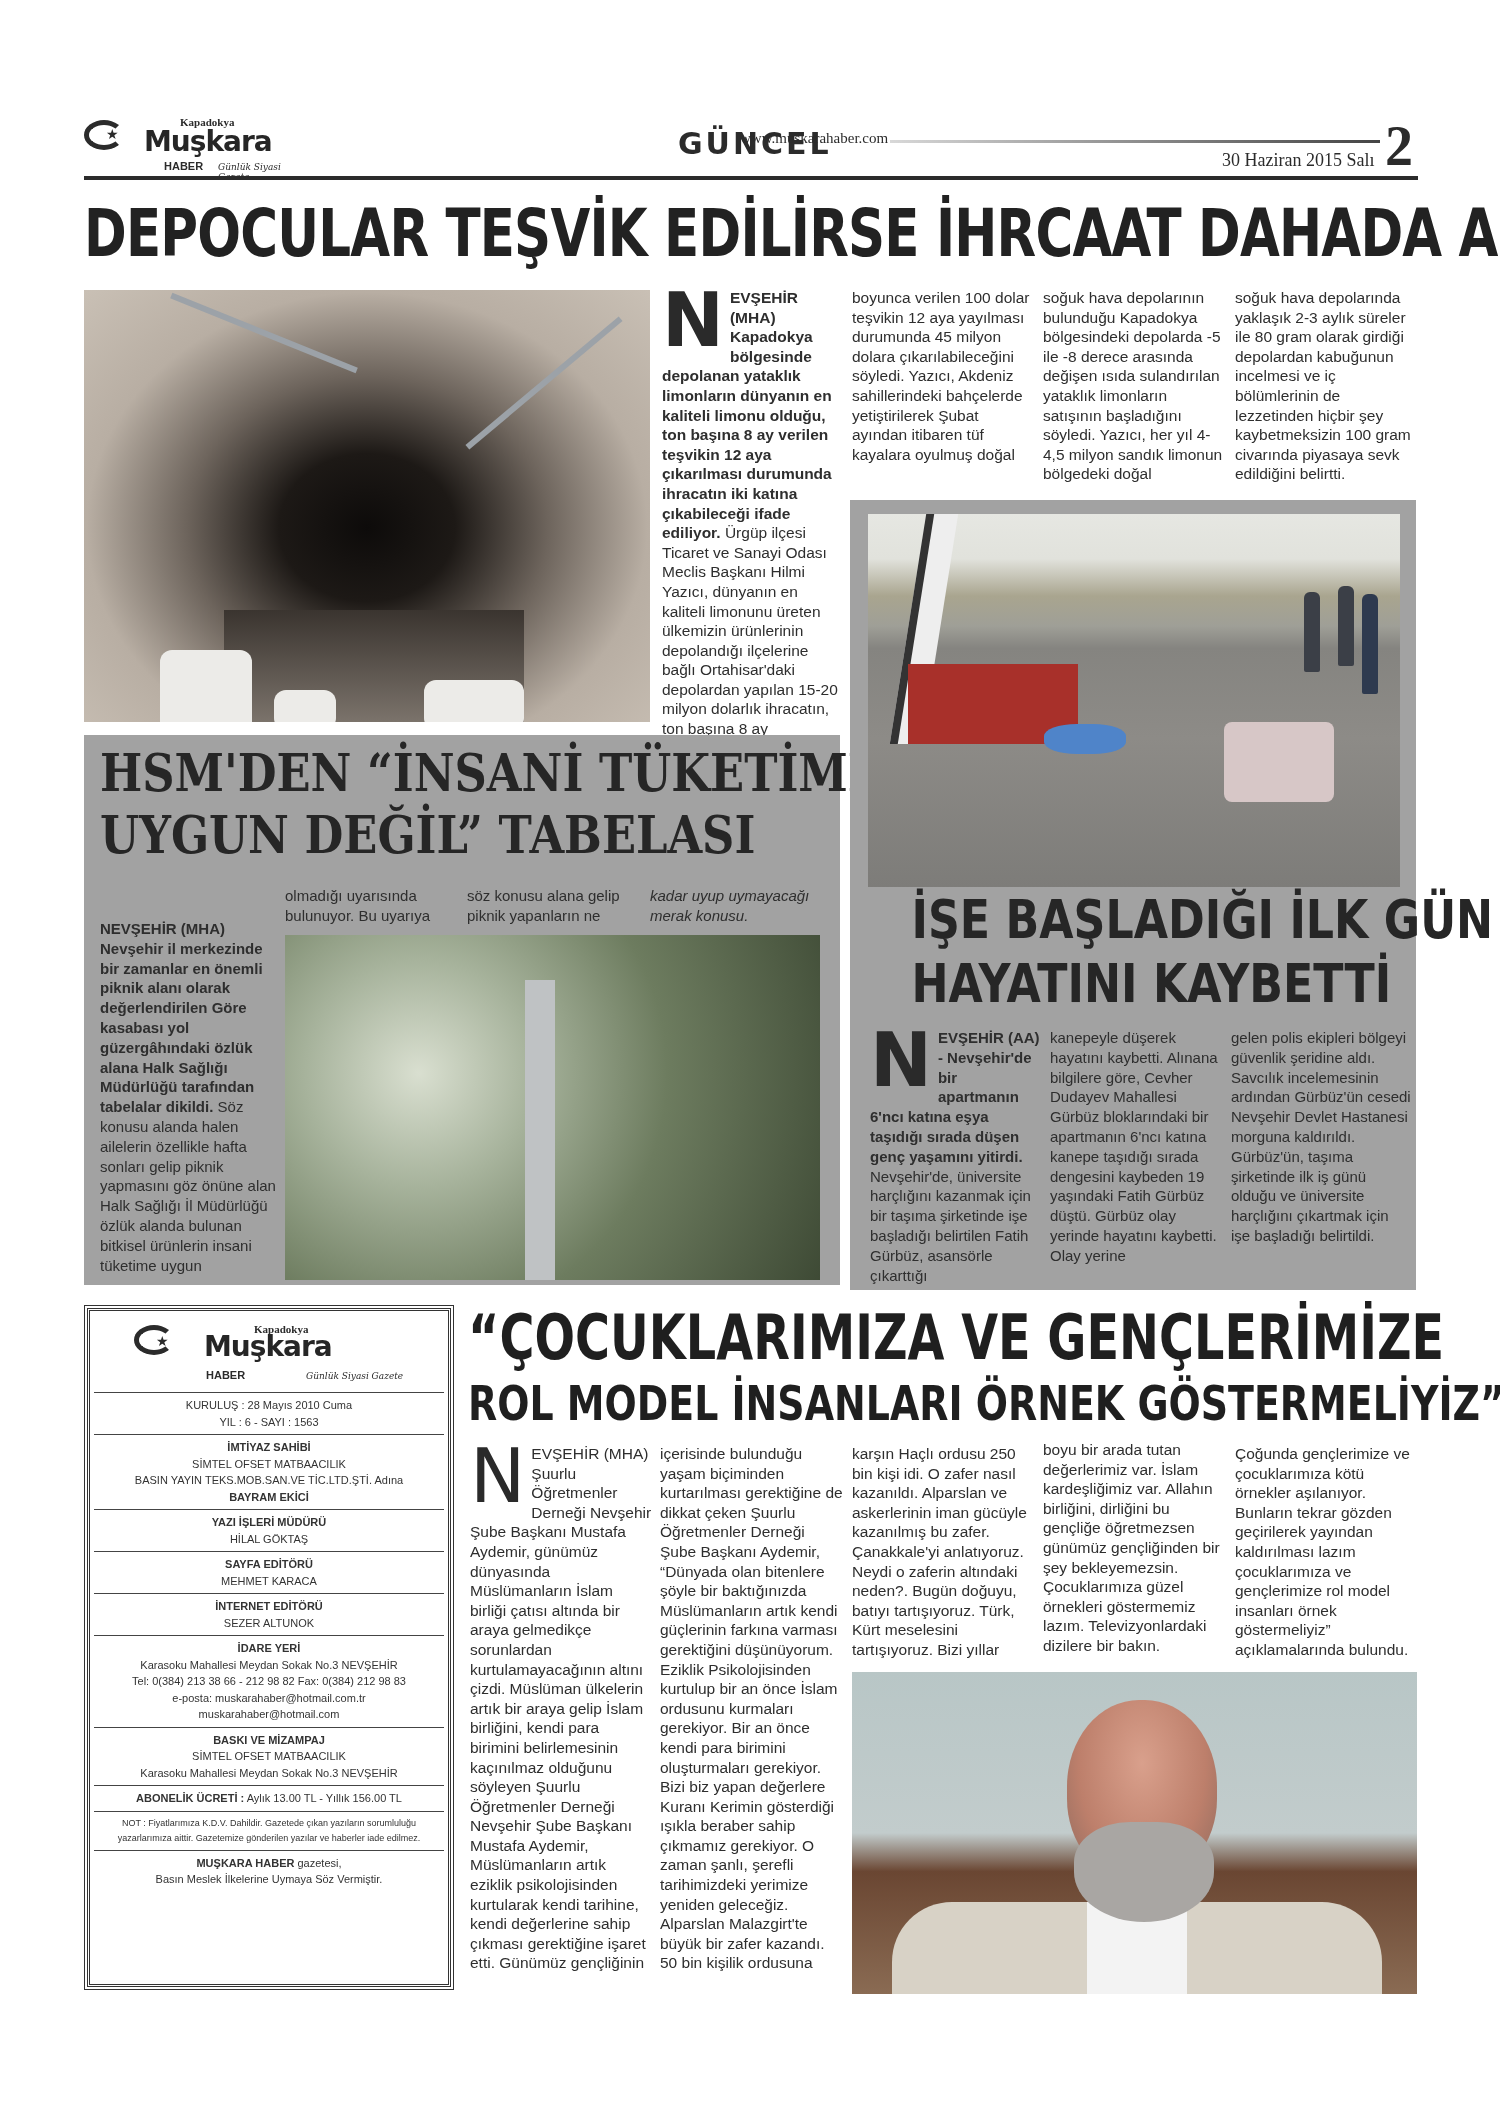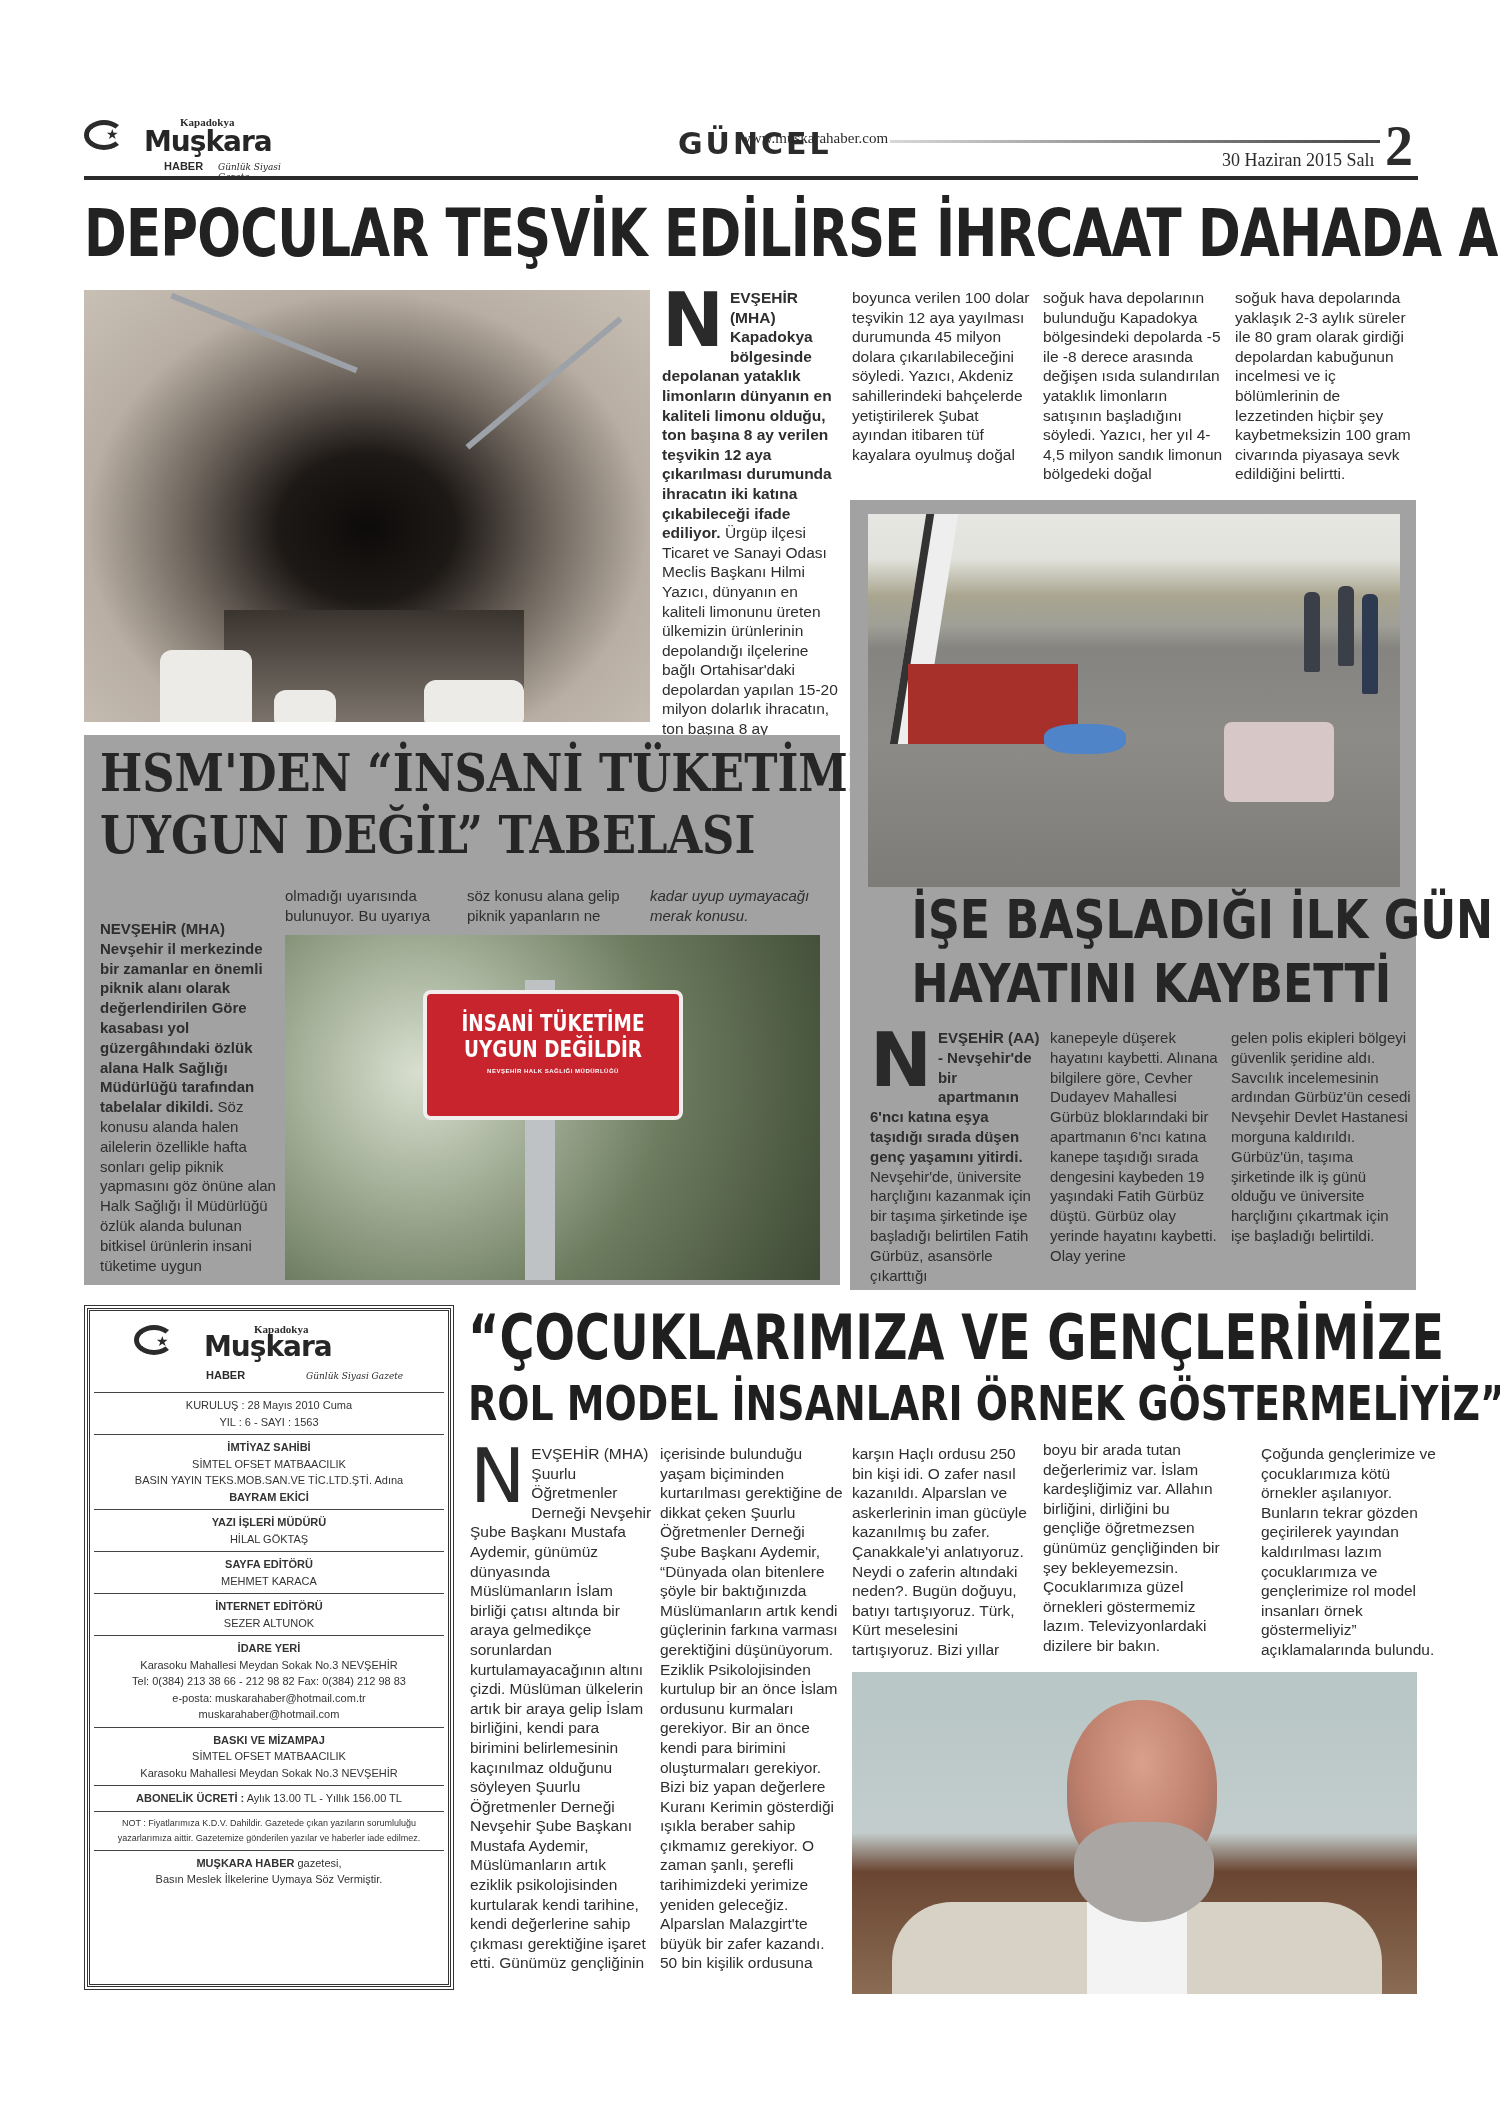--- a/index.html
+++ b/index.html
@@ -121,25 +121,20 @@
 <div class="abs col sm" style="left:100px;top:886px;width:180px;margin-top:33px;">
   <span class="lead">NEVŞEHİR (MHA) Nevşehir il merkezinde bir zamanlar en önemli piknik alanı olarak değerlendirilen Göre kasabası yol güzergâhındaki özlük alana Halk Sağlığı Müdürlüğü tarafından tabelalar dikildi.</span>
   <span>Söz konusu alanda halen ailelerin özellikle hafta sonları gelip piknik yapmasını göz önüne alan Halk Sağlığı İl Müdürlüğü özlük alanda bulunan bitkisel ürünlerin insani tüketime uygun</span>
 </div>
 <div class="abs col sm" style="left:285px;top:886px;width:170px;">olmadığı uyarısında bulunuyor. Bu uyarıya</div>
 <div class="abs col sm" style="left:467px;top:886px;width:170px;">söz konusu alana gelip piknik yapanların ne</div>
 <div class="abs col sm" style="left:650px;top:886px;width:175px;font-style:italic;">kadar uyup uymayacağı merak konusu.</div>
 
 <div class="abs photo sign-photo">
   <div class="sign-post"></div>
-  <div class="sign-board">
-    <div class="l1">İNSANİ TÜKETİME</div>
-    <div class="l2">UYGUN  DEĞİLDİR</div>
-    <div class="l3">NEVŞEHİR HALK SAĞLIĞI MÜDÜRLÜĞÜ</div>
-  </div>
 </div>
 
 <div class="abs gray-ise"></div>
 <div class="abs photo crane-photo">
   <div class="crane-mast"></div>
   <div class="crane-base"></div>
   <div class="blanket"></div>
   <div class="sofa"></div>
   <div class="person" style="left:436px;top:78px;"></div>
   <div class="person" style="left:470px;top:72px;"></div>
@@ -217,20 +212,20 @@
 </div>
 
 <div class="abs col" style="left:470px;top:1444px;width:182px;">
   <span class="dropcap light">N</span>
   <span>EVŞEHİR (MHA) Şuurlu Öğretmenler</span>
   <span>Derneği Nevşehir Şube Başkanı Mustafa Aydemir, günümüz dünyasında Müslümanların İslam birliği çatısı altında bir araya gelmedikçe sorunlardan kurtulamayacağının altını çizdi. Müslüman ülkelerin artık bir araya gelip İslam birliğini, kendi para birimini belirlemesinin kaçınılmaz olduğunu söyleyen Şuurlu Öğretmenler Derneği Nevşehir Şube Başkanı Mustafa Aydemir, Müslümanların artık eziklik psikolojisinden kurtularak kendi tarihine, kendi değerlerine sahip çıkması gerektiğine işaret etti. Günümüz gençliğinin</span>
 </div>
 <div class="abs col" style="left:660px;top:1444px;width:185px;">içerisinde bulunduğu yaşam biçiminden kurtarılması gerektiğine de dikkat çeken Şuurlu Öğretmenler Derneği Şube Başkanı Aydemir, “Dünyada olan bitenlere şöyle bir baktığınızda Müslümanların artık kendi güçlerinin farkına varması gerektiğini düşünüyorum. Eziklik Psikolojisinden kurtulup bir an önce İslam ordusunu kurmaları gerekiyor. Bir an önce kendi para birimini oluşturmaları gerekiyor. Bizi biz yapan değerlere Kuranı Kerimin gösterdiği ışıkla beraber sahip çıkmamız gerekiyor. O zaman şanlı, şerefli tarihimizdeki yerimize yeniden geleceğiz. Alparslan Malazgirt'te büyük bir zafer kazandı. 50 bin kişilik ordusuna</div>
 <div class="abs col" style="left:852px;top:1444px;width:182px;">karşın Haçlı ordusu 250 bin kişi idi. O zafer nasıl kazanıldı. Alparslan ve askerlerinin iman gücüyle kazanılmış bu zafer. Çanakkale'yi anlatıyoruz. Neydi o zaferin altındaki neden?. Bugün doğuyu, batıyı tartışıyoruz. Türk, Kürt meselesini tartışıyoruz. Bizi yıllar</div>
 <div class="abs col" style="left:1043px;top:1440px;width:182px;">boyu bir arada tutan değerlerimiz var. İslam kardeşliğimiz var. Allahın birliğini, dirliğini bu gençliğe öğretmezsen günümüz gençliğinden bir şey bekleyemezsin. Çocuklarımıza güzel örnekleri göstermemiz lazım. Televizyonlardaki dizilere bir bakın.</div>
-<div class="abs col" style="left:1261px;top:1444px;width:185px;">Çoğunda gençlerimize ve çocuklarımıza kötü örnekler aşılanıyor. Bunların tekrar gözden geçirilerek yayından kaldırılması lazım çocuklarımıza ve gençlerimize rol model insanları örnek göstermeliyiz” açıklamalarında bulundu.</div>
+<div class="abs col" style="left:1235px;top:1444px;width:185px;">Çoğunda gençlerimize ve çocuklarımıza kötü örnekler aşılanıyor. Bunların tekrar gözden geçirilerek yayından kaldırılması lazım çocuklarımıza ve gençlerimize rol model insanları örnek göstermeliyiz” açıklamalarında bulundu.</div>
 
 <div class="abs photo portrait">
   <div class="jacket"></div>
   <div class="shirt"></div>
   <div class="head"></div>
   <div class="beard"></div>
 </div>
 
 </body></html>

